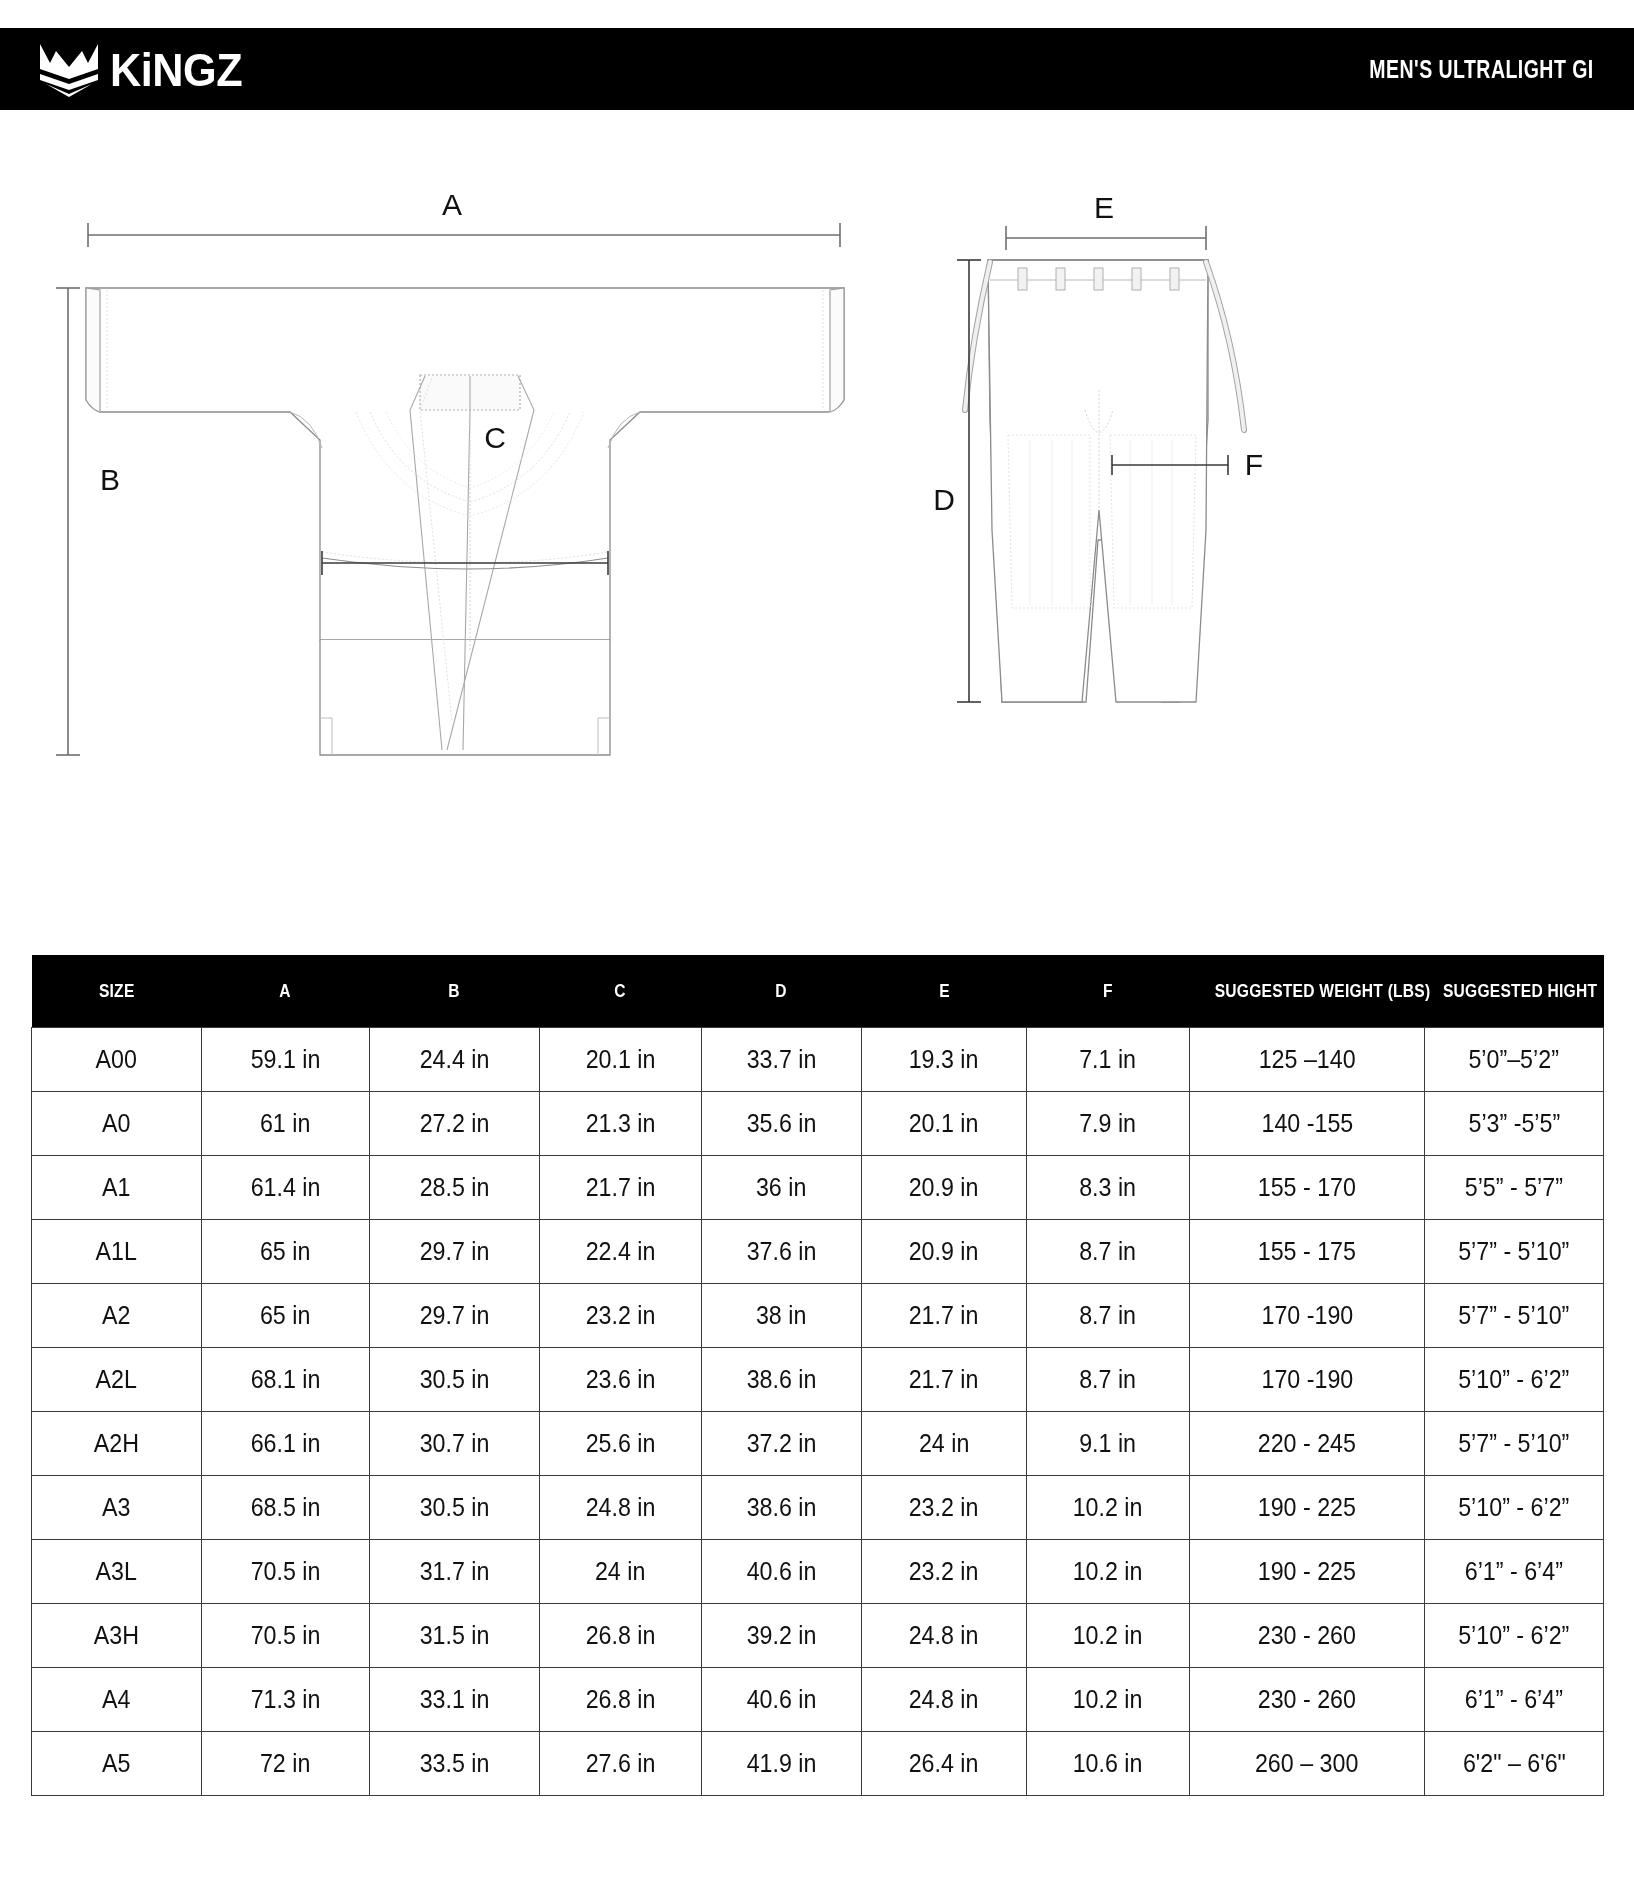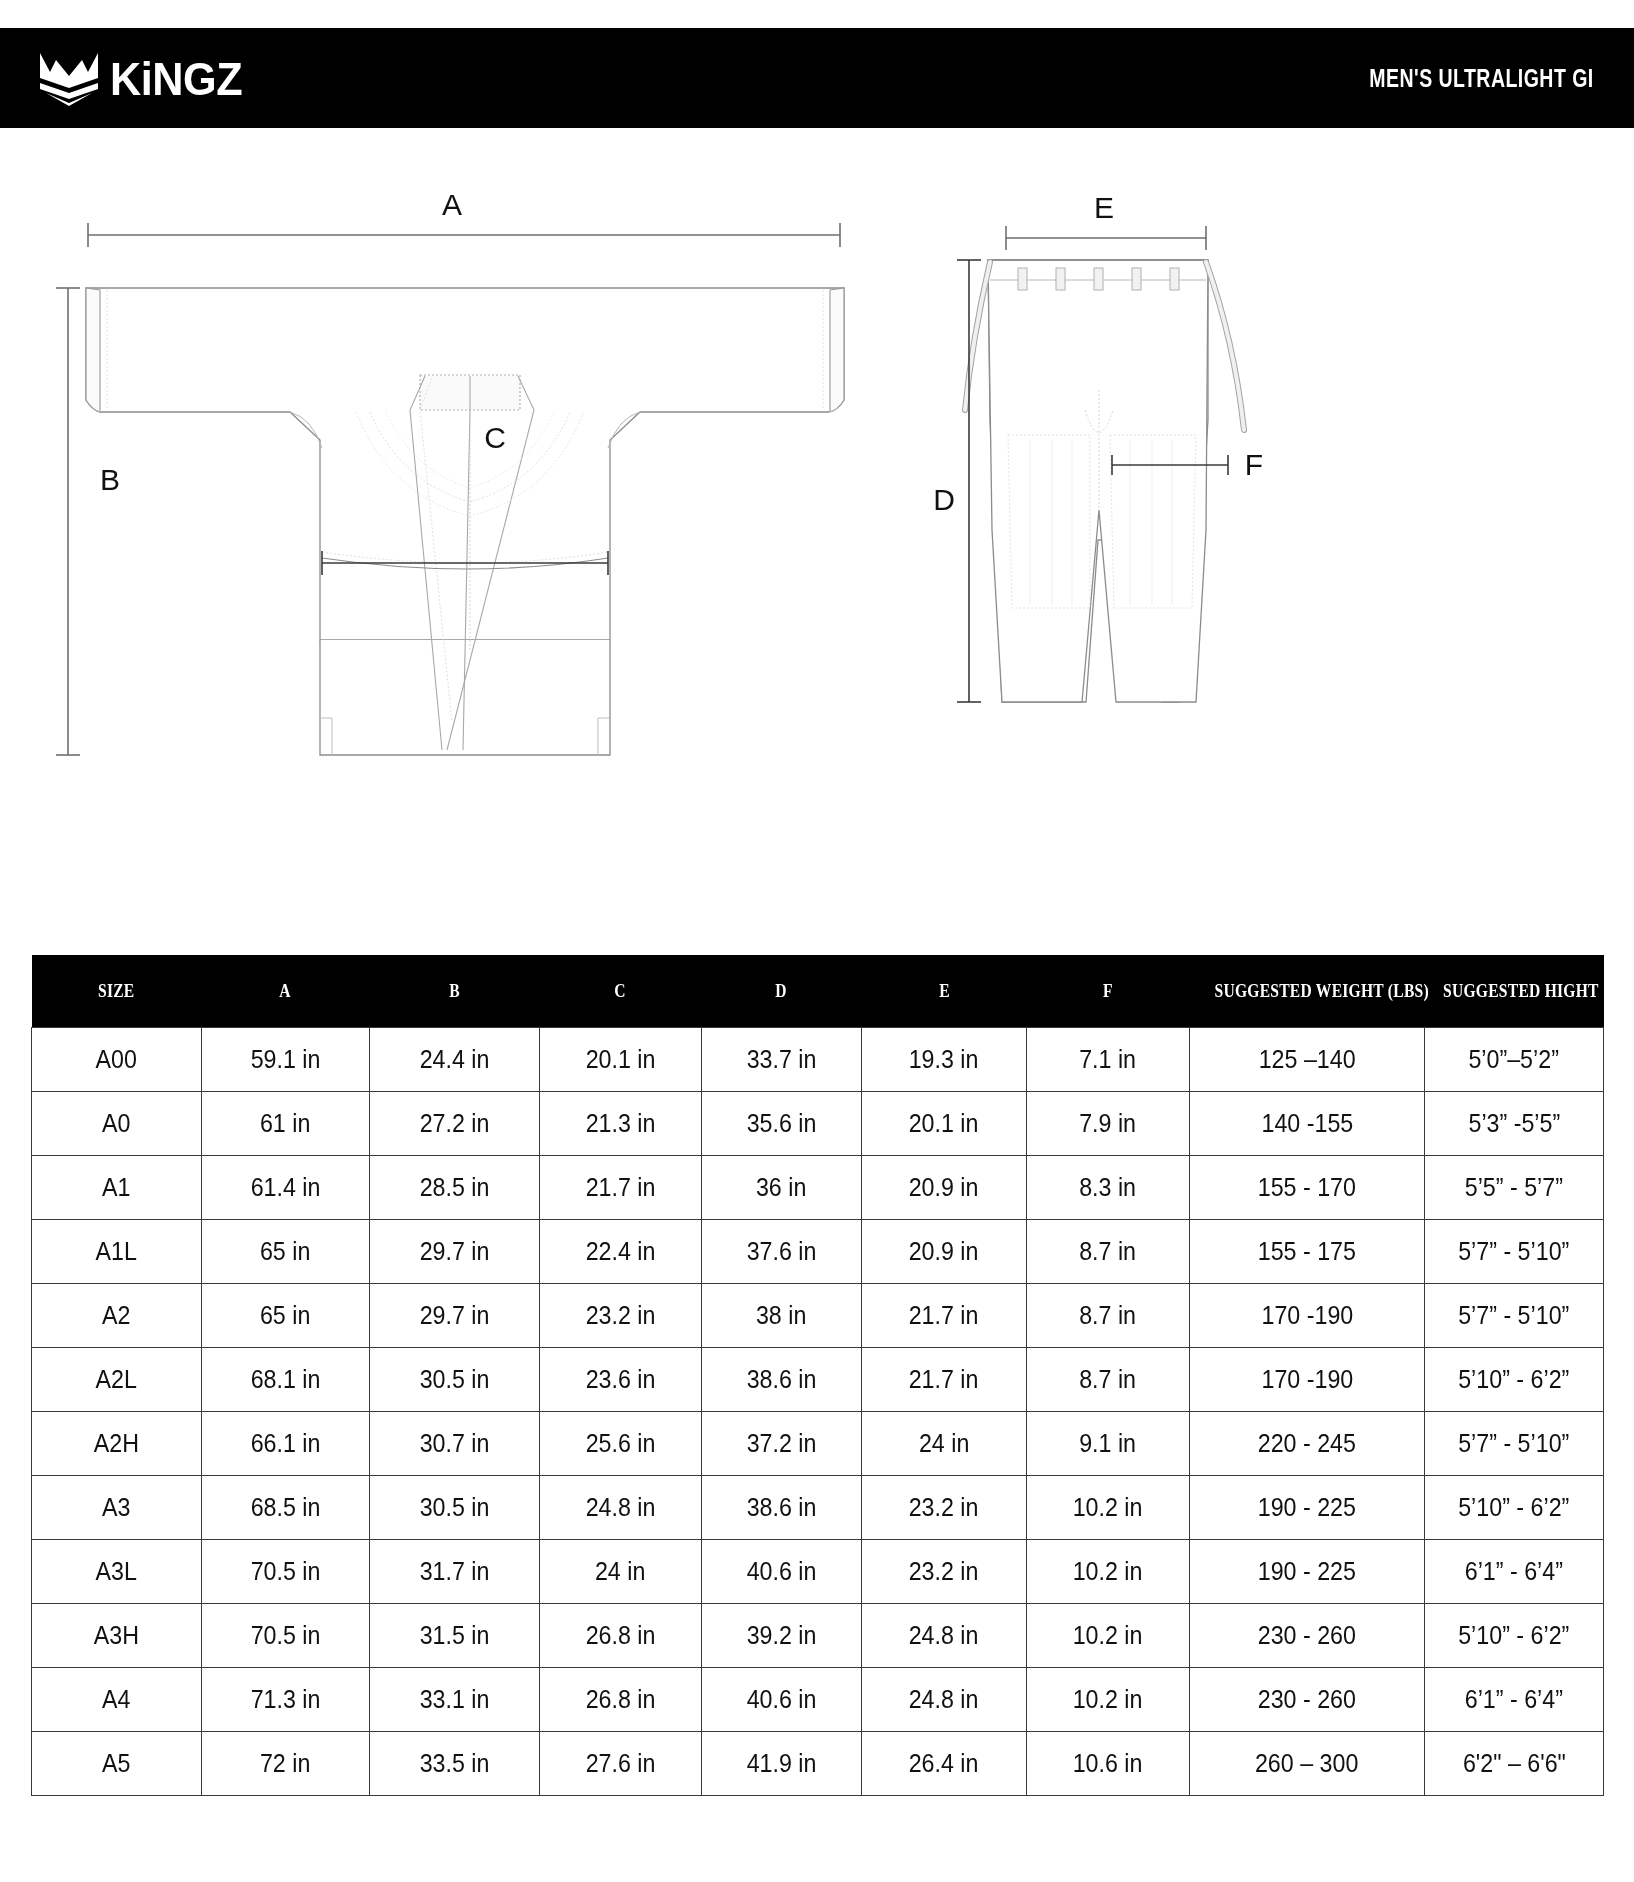--- a/index.html
+++ b/index.html
@@ -9,21 +9,21 @@
     height: 1882px;
     background: #ffffff;
     font-family: "Liberation Sans", sans-serif;
     overflow: hidden;
   }
 
   
   .header-bar {
     position: absolute;
     left: 0; top: 28px;
-    width: 1634px; height: 100px;
+    width: 1634px; height: 82px;
     background: #000000;
     display: flex;
     align-items: center;
     justify-content: space-between;
   }
   .brand { display: flex; align-items: center; margin-left: 38px; }
   .crown { width: 62px; height: 56px; margin-right: 10px; flex: none; }
   .brand-name {
     color: #ffffff;
     font-family: "Liberation Sans Narrow", "Liberation Sans", sans-serif;
@@ -67,21 +67,21 @@
     width: 1572px;
   }
   table.size-table {
     width: 1572px;
     border-collapse: collapse;
     table-layout: fixed;
   }
   table.size-table thead th {
     background: #000000;
     color: #ffffff;
-    font-family: Liberation Serif, serif;
+    font-family: Liberation Sans, sans-serif;
     font-weight: bold;
     font-size: 19px;
     letter-spacing: 0.3px;
     height: 72px;
     vertical-align: middle;
     text-align: center;
     border: none;
     transform-origin: center;
     white-space: nowrap;
   }

